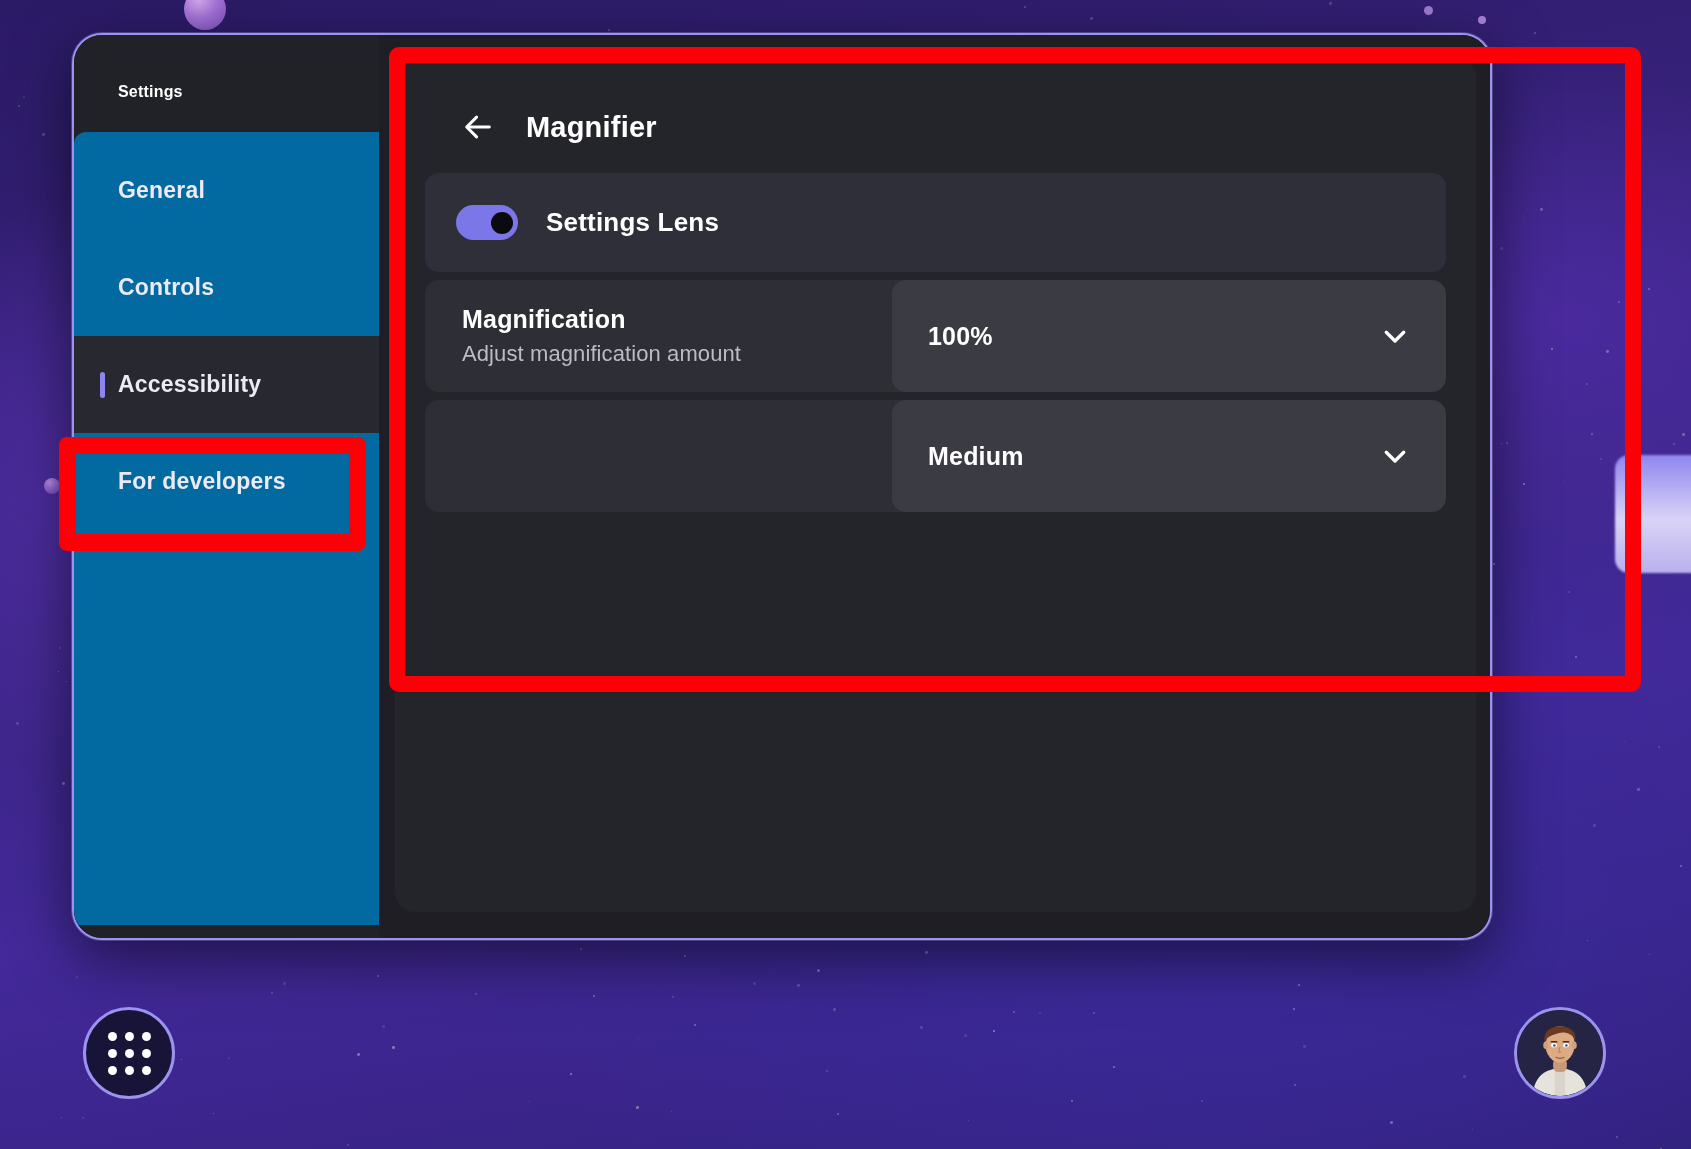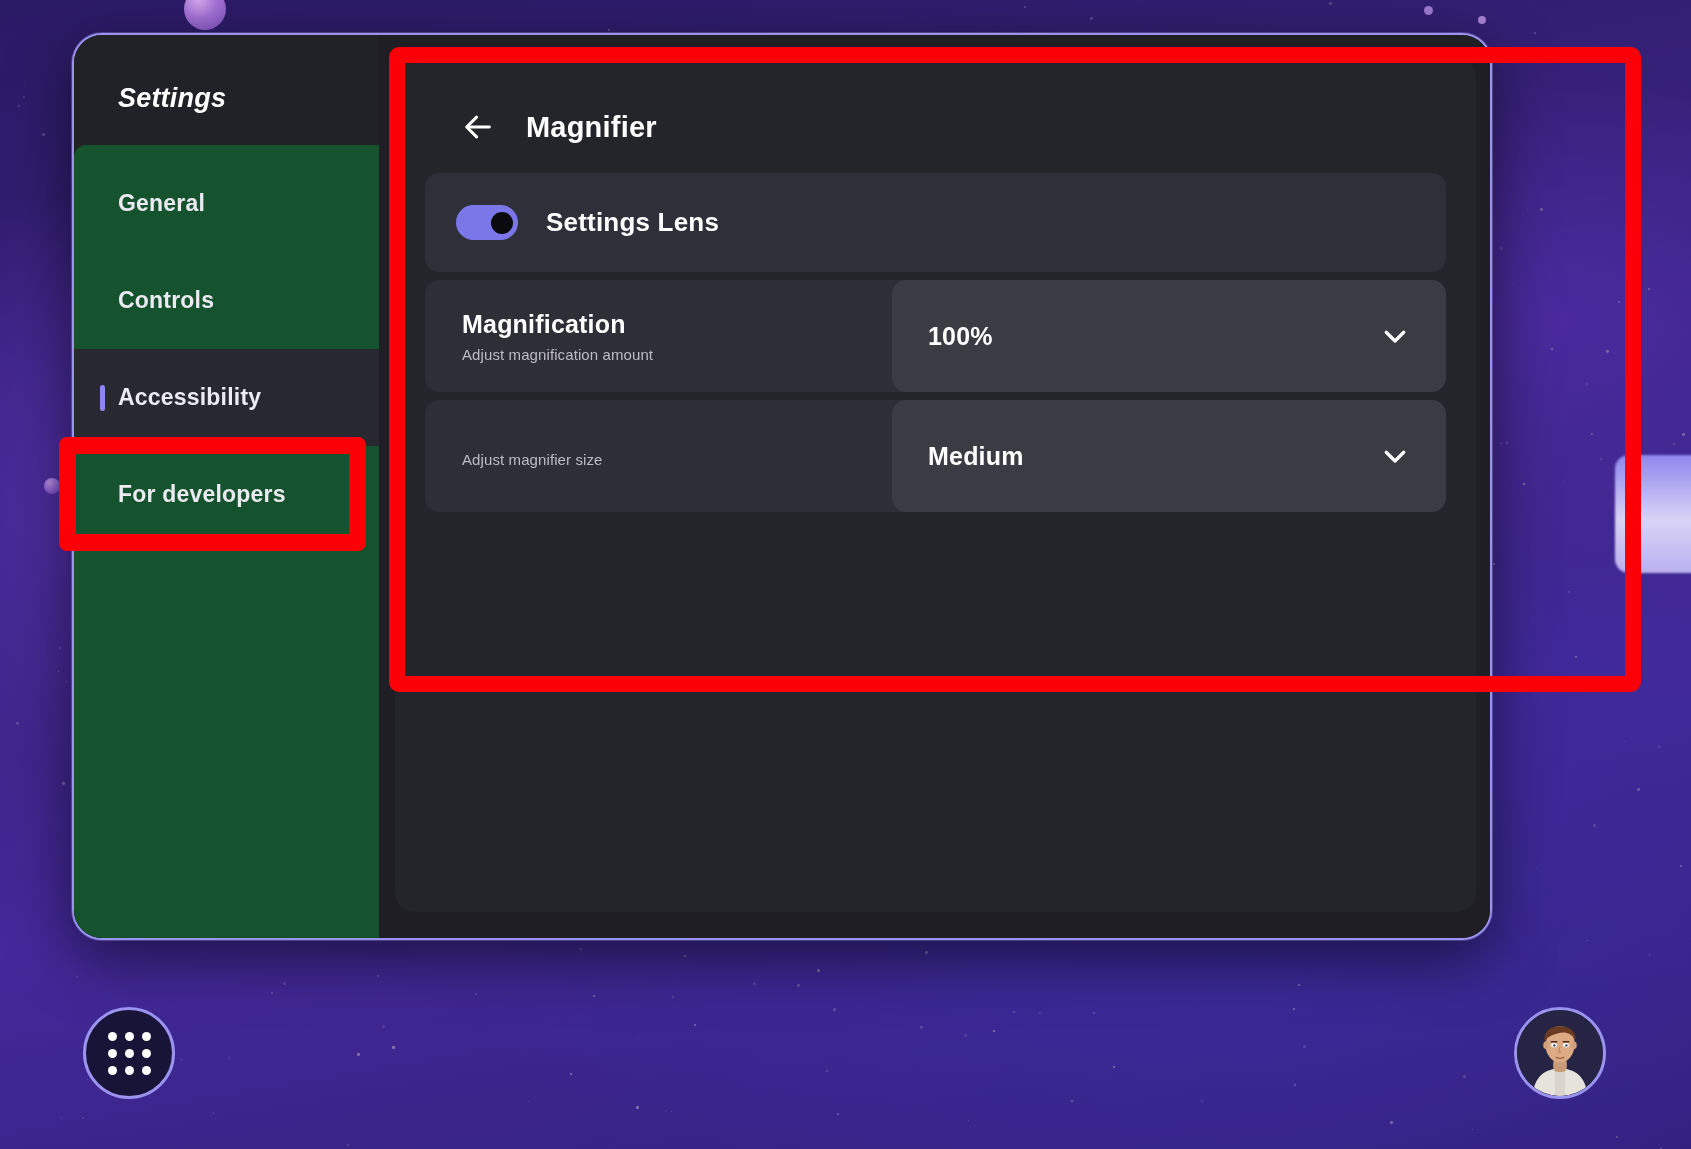--- a/index.html
+++ b/index.html
@@ -51,25 +51,24 @@
     overflow:hidden;
     display:flex;
   }
 
   
   #sidebar {
     width:305px; flex:0 0 305px; background:#212128; position:relative;
     padding-top:0;
   }
   #settings-title {
-    color:#ffffff; font-size:27px; font-weight:700; letter-spacing:.2px;
+    color:#ffffff; font-size:16px; font-weight:700; letter-spacing:.2px;
     padding:48px 0 0 44px;
-    font-style:italic;
-  }
-  #nav { margin-top:31px; background:#14532d; border-radius:12px 0 0 0; padding-top:10px;
+  }
+  #nav { margin-top:31px; background:#0369a1; border-radius:12px 0 0 0; padding-top:10px;
          height:calc(100% - 110px); }
   .nav-item {
     height:97px; display:flex; align-items:center; padding-left:44px; position:relative;
     color:#eceaf2; font-size:23px; font-weight:600; letter-spacing:.2px; cursor:pointer;
   }
   .nav-item.active { background:#282830; }
   .nav-item .indicator {
     position:absolute; left:26px; top:50%; transform:translateY(-50%);
     width:5px; height:26px; border-radius:3px; background:#8d86f0;
   }
@@ -104,21 +103,21 @@
     position:absolute; right:5px; top:50%; transform:translateY(-50%);
     width:22px; height:22px; border-radius:50%; background:#0b0b0f;
   }
   .toggle-label { color:#ffffff; font-size:26px; font-weight:600; margin-left:28px; letter-spacing:.2px; }
 
   .row-left {
     flex:1 1 auto; display:flex; flex-direction:column; justify-content:center;
     padding-left:37px;
   }
   .row-title { color:#ffffff; font-size:25px; font-weight:700; letter-spacing:.2px; }
-  .row-sub   { color:#bdbbc6; font-size:15px; font-weight:400; margin-top:7px; letter-spacing:.1px; }
+  .row-sub   { color:#bdbbc6; font-size:22px; font-weight:400; margin-top:7px; letter-spacing:.1px; }
 
   .row-right {
     flex:0 0 554px; background:#3b3b43; border-radius:14px;
     display:flex; align-items:center; justify-content:space-between;
     padding:0 36px 0 36px; cursor:pointer;
   }
   .row-value { color:#ffffff; font-size:25px; font-weight:700; letter-spacing:.2px; }
   .chev { width:30px; height:30px; display:flex; align-items:center; justify-content:center; }
 
   
@@ -529,21 +528,20 @@
           <span class="chev">
             <svg viewBox="0 0 24 24" width="30" height="30" fill="none" stroke="#ffffff" stroke-width="2.6" stroke-linecap="round" stroke-linejoin="round">
               <polyline points="5,9 12,16 19,9"></polyline>
             </svg>
           </span>
         </div>
       </div>
 
       <div class="row select-row">
         <div class="row-left">
-          <div class="row-sub">Adjust magnifier size</div>
         </div>
         <div class="row-right">
           <span class="row-value">Medium</span>
           <span class="chev">
             <svg viewBox="0 0 24 24" width="30" height="30" fill="none" stroke="#ffffff" stroke-width="2.6" stroke-linecap="round" stroke-linejoin="round">
               <polyline points="5,9 12,16 19,9"></polyline>
             </svg>
           </span>
         </div>
       </div>

